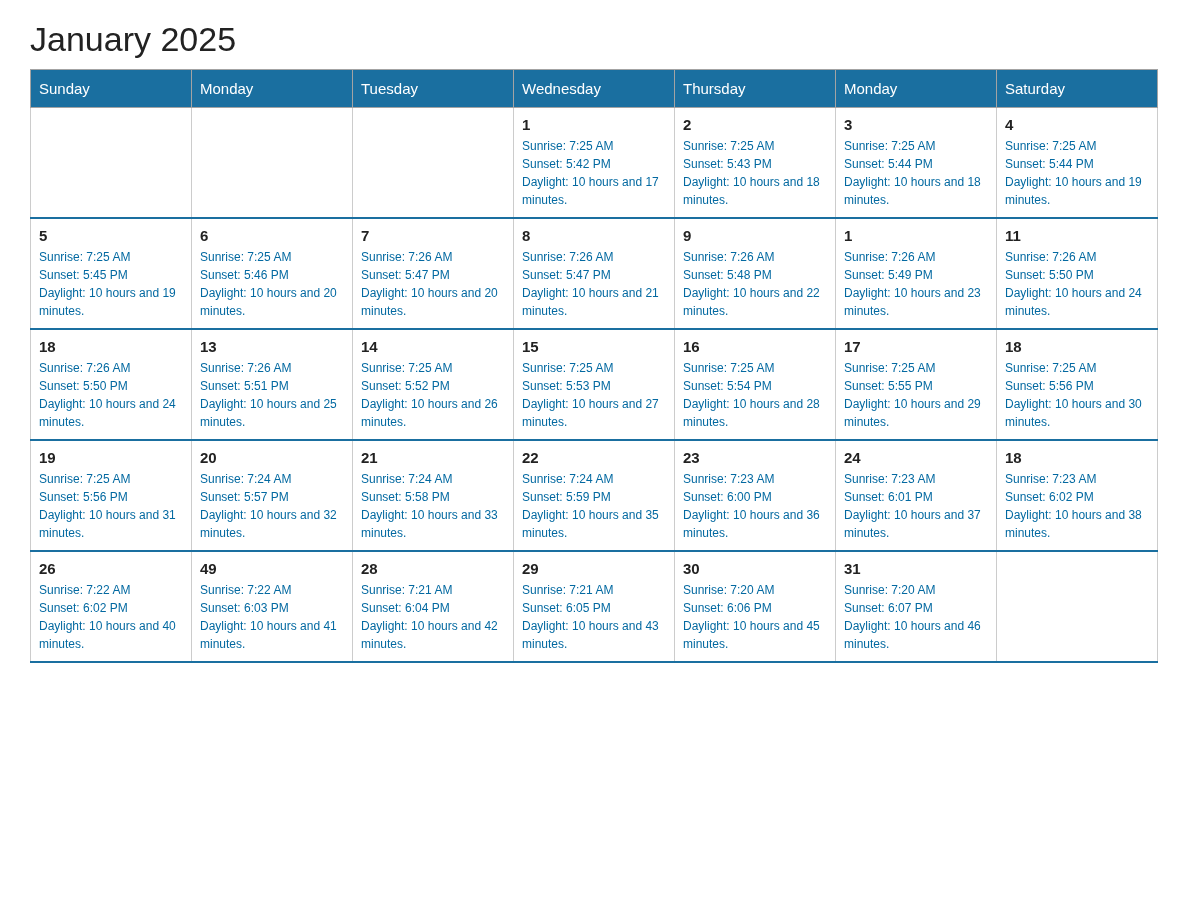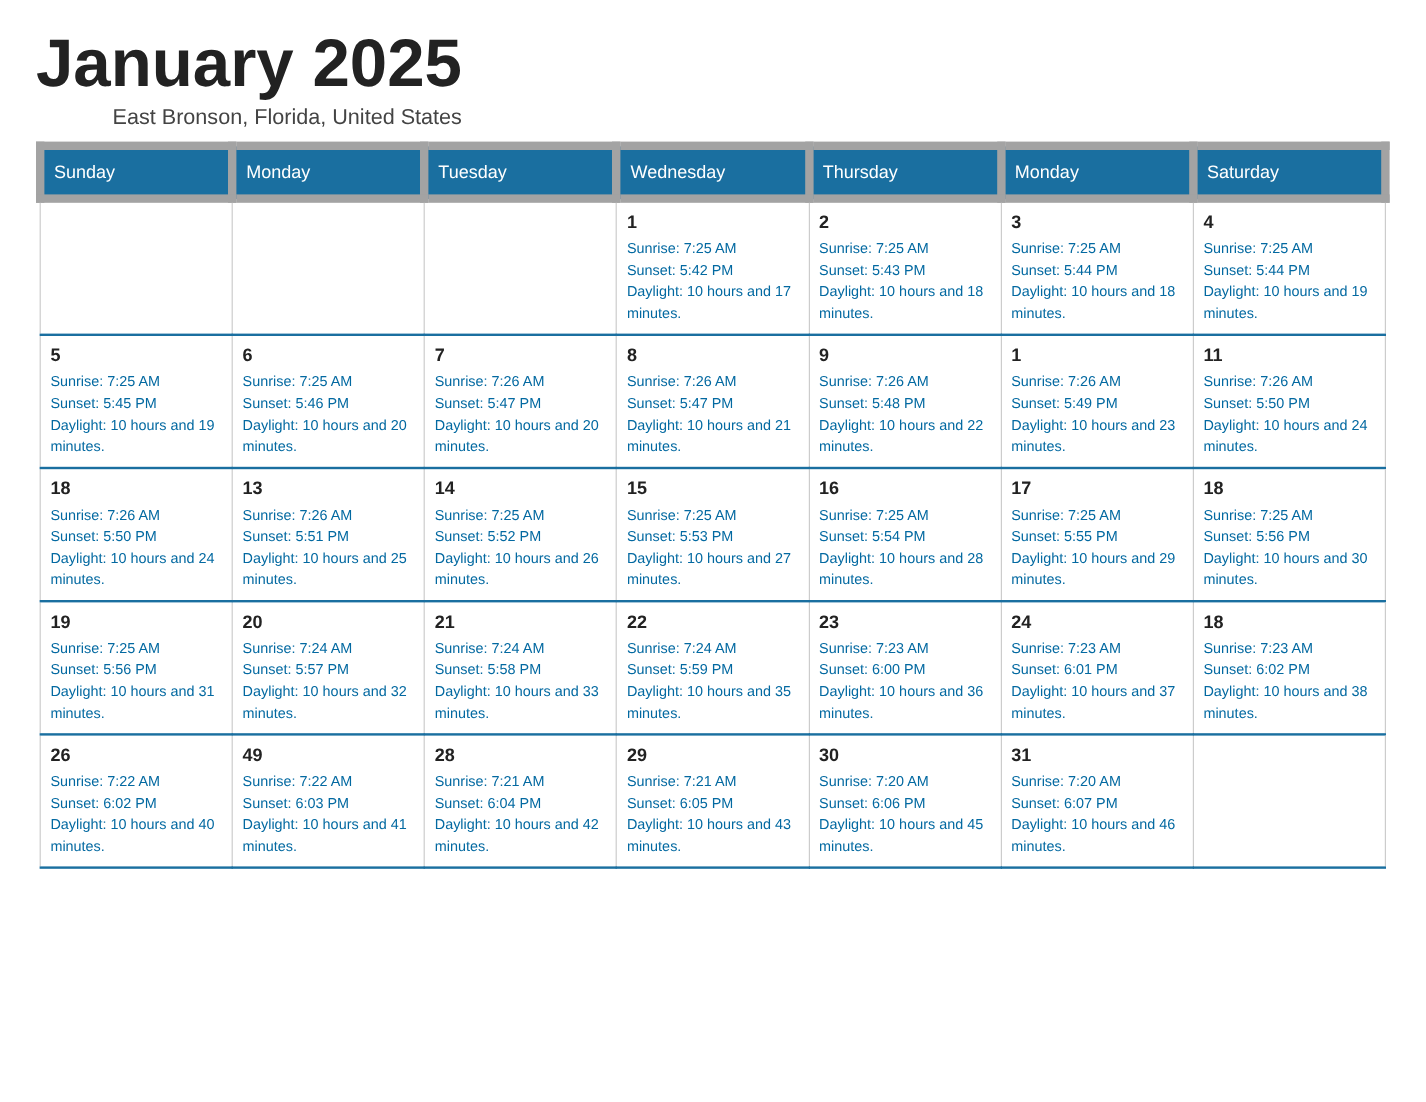--- a/index.html
+++ b/index.html
@@ -37,42 +37,42 @@
       border-left: 10px solid transparent;
       border-right: 10px solid transparent;
       border-top: 16px solid #1a6fa0;
       margin-left: 2px;
       margin-top: 4px;
     }
     .title-section {
       text-align: right;
     }
     .month-title {
-      font-size: 56px;
-      font-weight: bold;
+      font-size: 34px;
+      font-weight: normal;
       color: #222;
     }
     .location-title {
       font-size: 18px;
       color: #444;
       margin-top: 2px;
     }
     table {
       width: 100%;
       border-collapse: collapse;
       margin-top: 10px;
     }
     thead tr th {
       background-color: #1a6fa0;
       color: #fff;
       padding: 10px 8px;
       font-size: 15px;
       font-weight: normal;
       text-align: left;
-      border: 7px solid #a3a3a3;
+      border: 1px solid #a3a3a3;
     }
     tbody tr td {
       vertical-align: top;
       padding: 8px;
       border: 1px solid #ccc;
       width: 14.28%;
       font-size: 12px;
       color: #333;
       min-height: 100px;
     }
@@ -94,21 +94,20 @@
     .empty-cell {
       background: #fff;
     }
   </style>
 </head>
 <body>
 
 <div class="header">
   <div class="title-section">
     <div class="month-title">January 2025</div>
-    <div class="location-title">East Bronson, Florida, United States</div>
   </div>
 </div>
 
 <table>
   <thead>
     <tr>
     <th>Sunday</th>
         <th>Monday</th>
         <th>Tuesday</th>
         <th>Wednesday</th>

